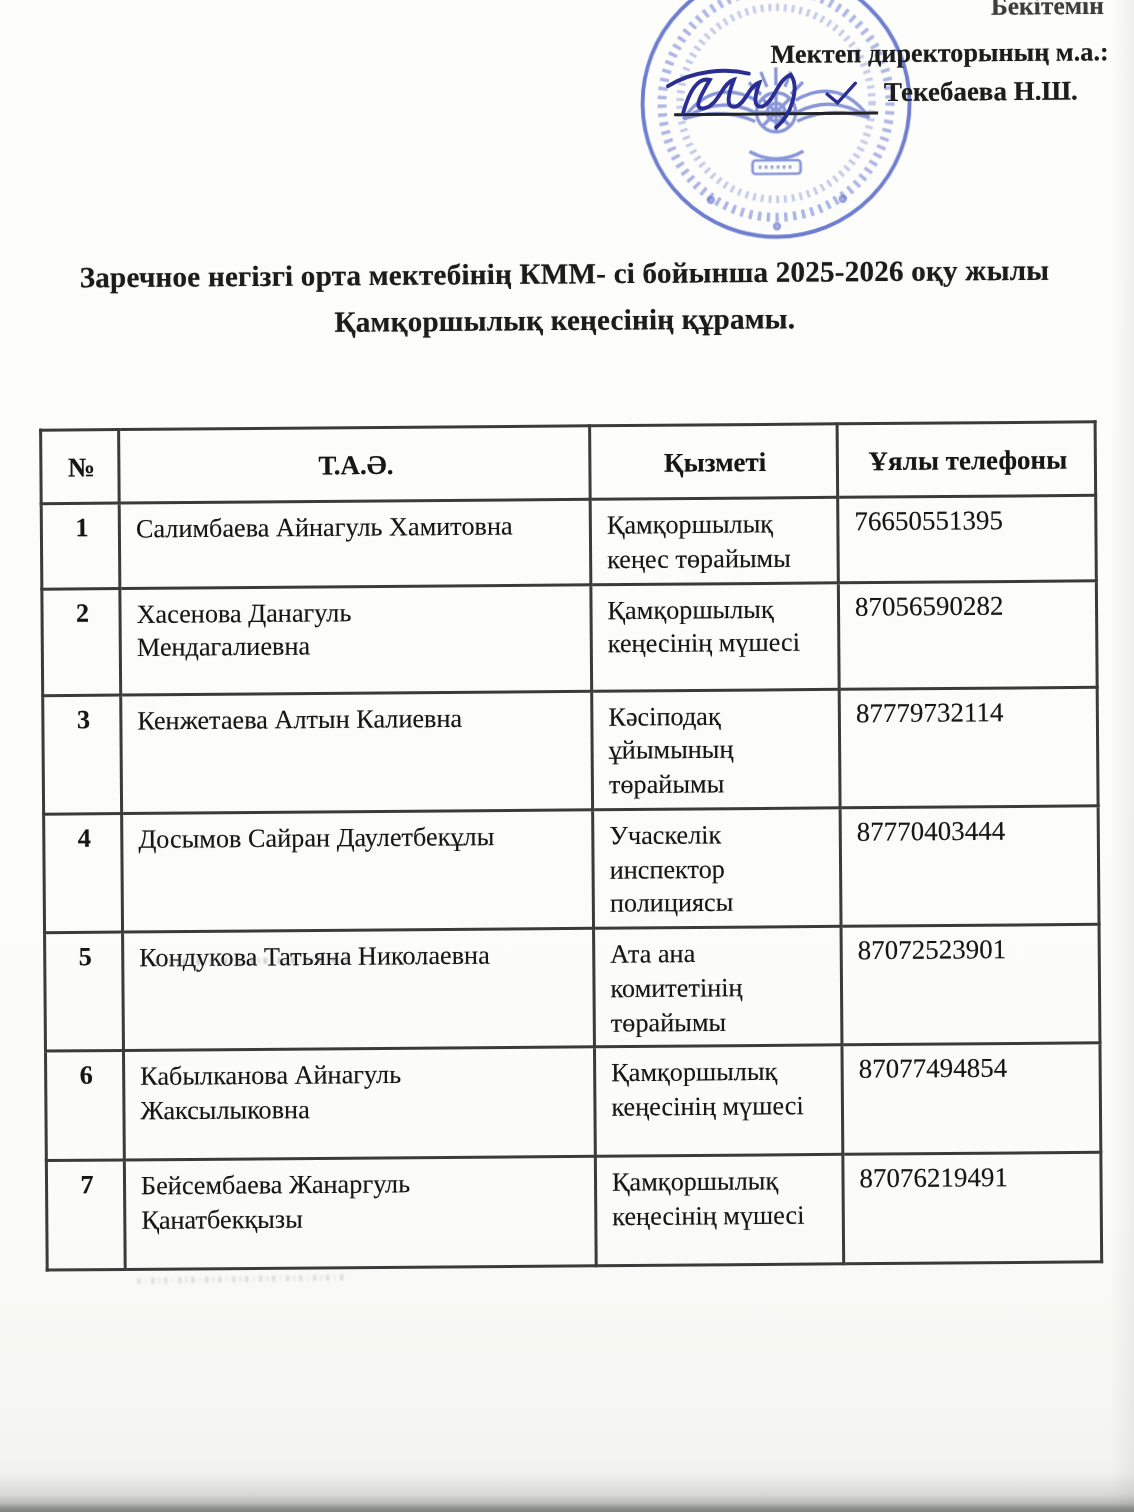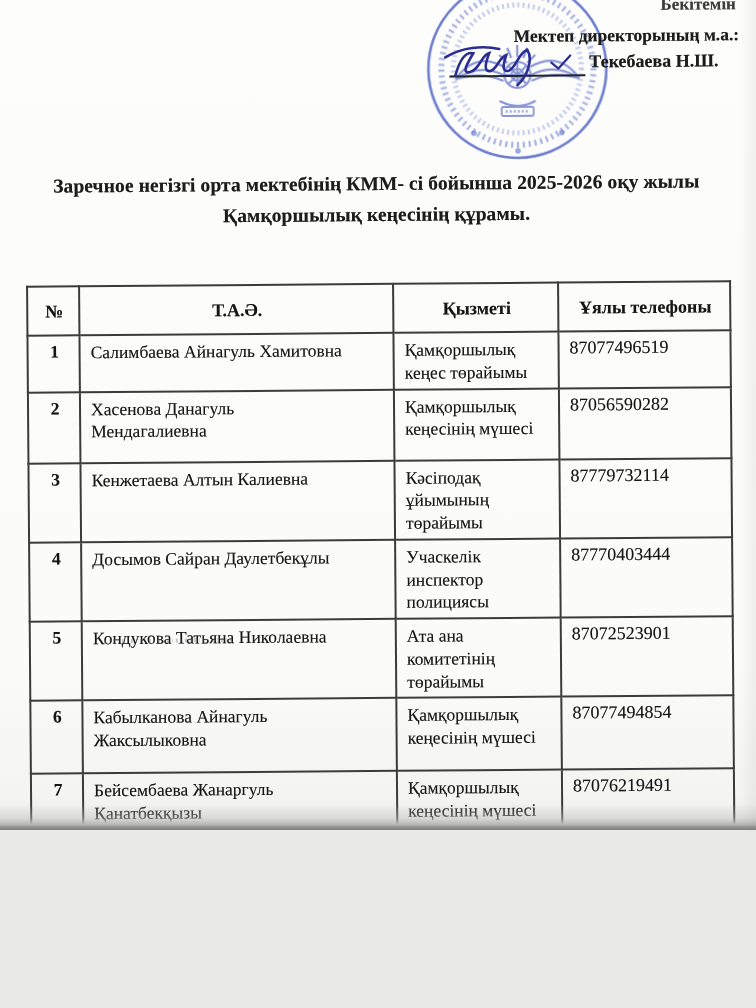--- a/index.html
+++ b/index.html
@@ -2,21 +2,21 @@
 <html><head>
 <meta charset="utf-8">
 <style>
   html,body{margin:0;padding:0;}
   body{
     width:756px;height:1008px;overflow:hidden;
     background:#e9e9e6;
     font-family:"Liberation Serif","DejaVu Serif",serif;
   }
   .page{
-    position:relative;width:756px;height:830px;overflow:hidden;
+    position:relative;width:756px;height:1008px;overflow:hidden;
     background:linear-gradient(180deg,#fdfdfc 0%,#fbfbf9 80%,#f4f4f1 96%,#eceeeb 100%);
   }
   .page::after{ 
     content:"";position:absolute;top:0;right:0;width:16px;height:100%;
     background:linear-gradient(90deg,rgba(0,0,0,0),rgba(120,120,118,.10));
     pointer-events:none;
   }
   .content{
     position:absolute;left:0;top:0;width:756px;height:1008px;
     transform:rotate(-0.45deg);transform-origin:50% 40%;
@@ -166,21 +166,21 @@
           <th>Қызметі</th>
           <th>Ұялы телефоны</th>
         </tr>
       </thead>
       <tbody>
   <tr>
     <td class="num">1</td>
     <td class="name">Салимбаева Айнагуль Хамитовна</td>
     <td class="pos">Қамқоршылық
 кеңес төрайымы</td>
-    <td class="phone">87077496519</td>
+    <td class="phone">76650551395</td>
   </tr>
 
   <tr>
     <td class="num">2</td>
     <td class="name">Хасенова Данагуль
 Мендагалиевна</td>
     <td class="pos">Қамқоршылық
 кеңесінің мүшесі</td>
     <td class="phone">87056590282</td>
   </tr>

